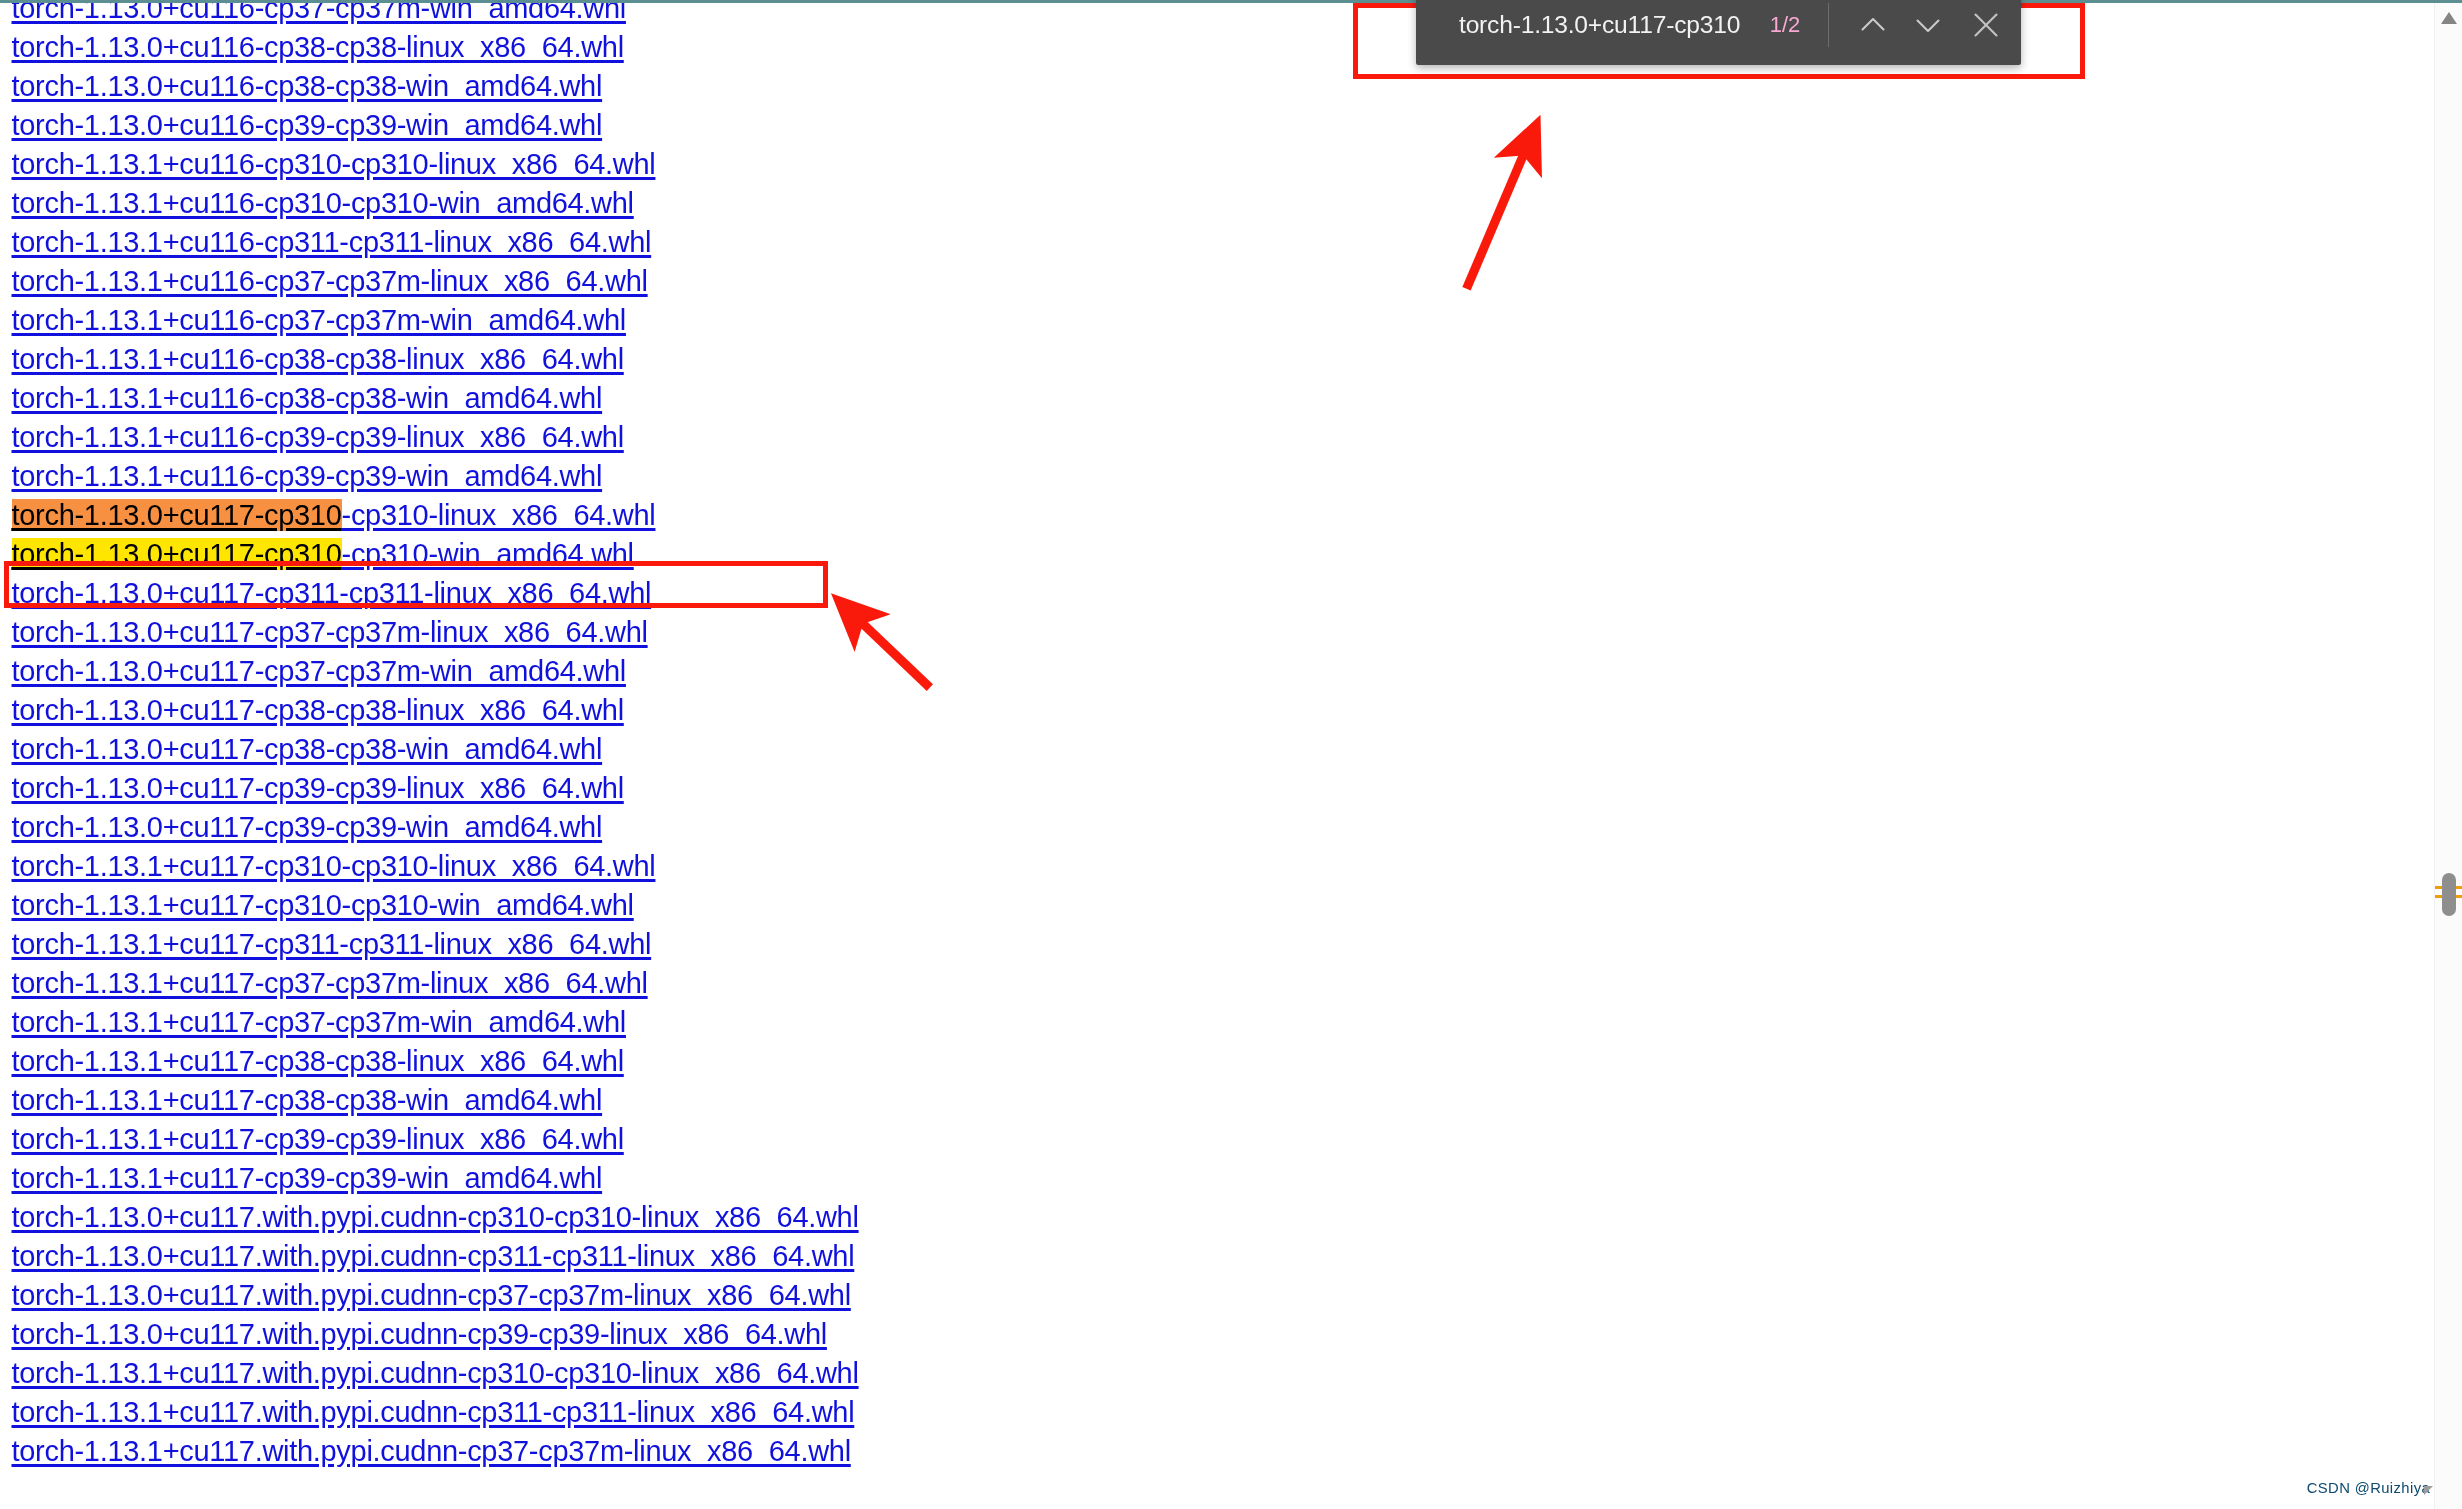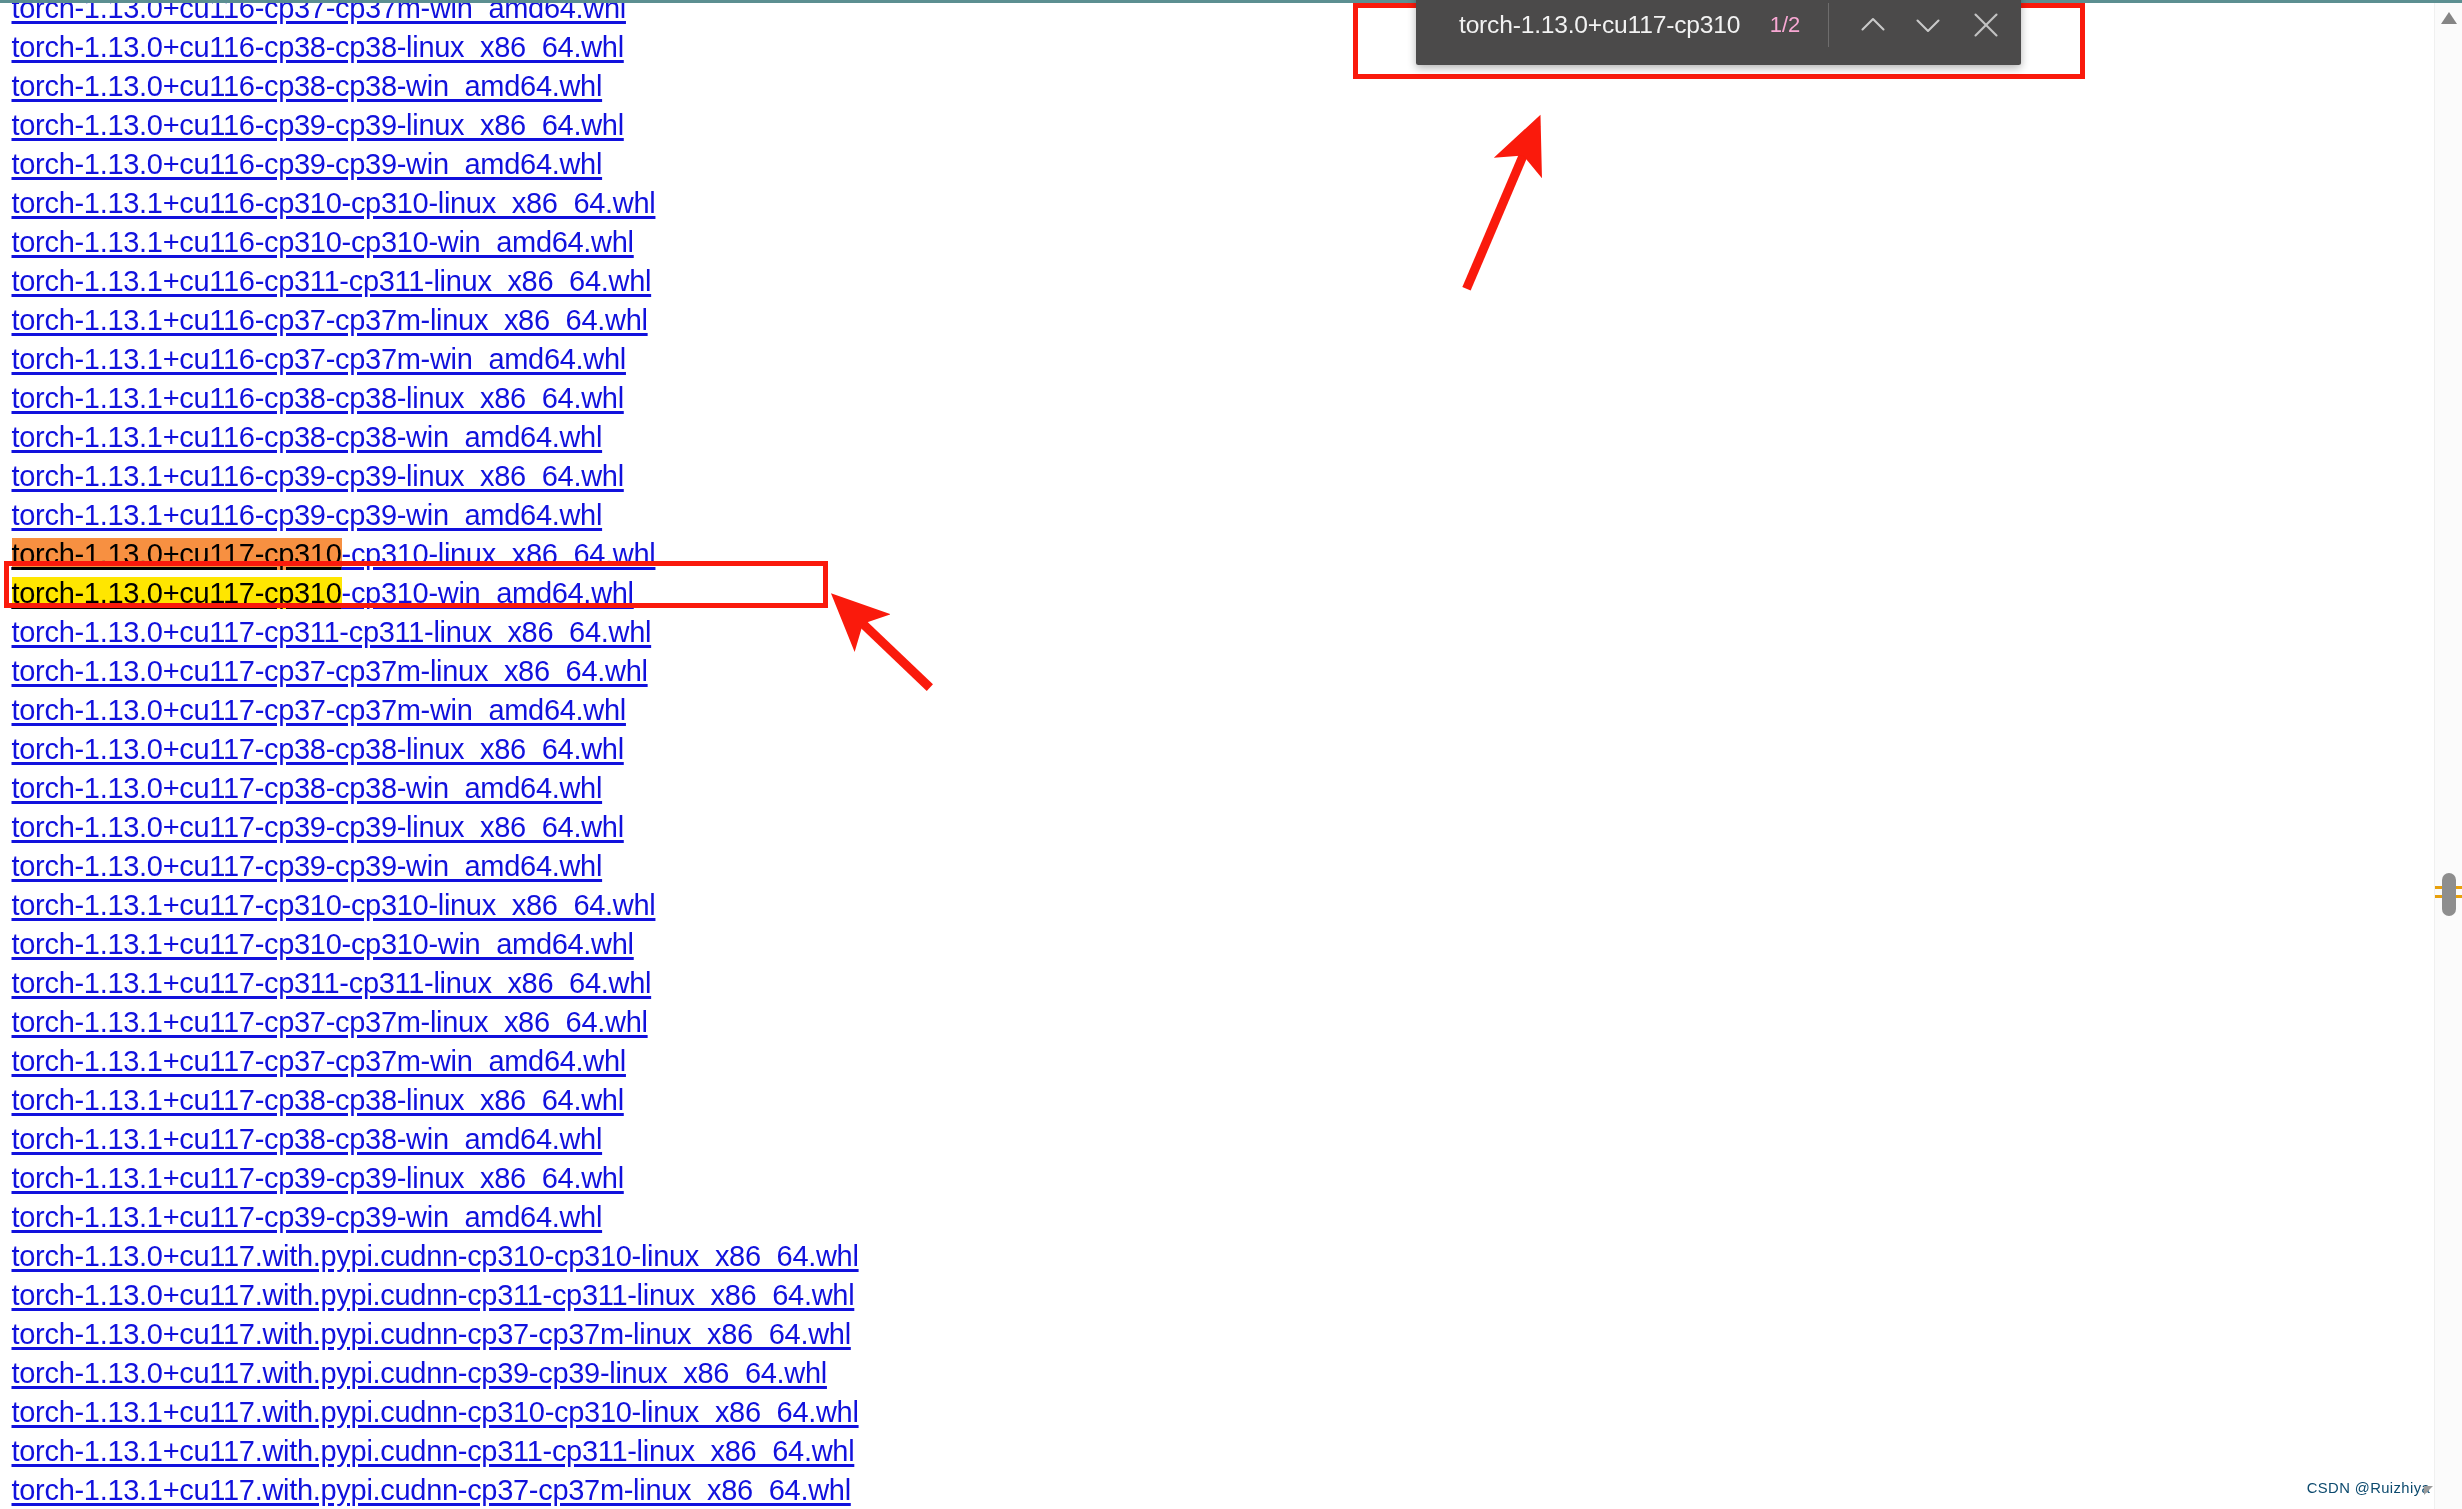--- a/index.html
+++ b/index.html
@@ -210,21 +210,20 @@
 </head>
 <body>
 
 <div id="top-rule"></div>
 
 <div id="page-content">
   <ul id="link-list">
       <li class="link-row"><span class="wheel-link"><span>torch-1.13.0+cu116-cp37-cp37m-win_amd64.whl</span></span></li>
       <li class="link-row"><span class="wheel-link"><span>torch-1.13.0+cu116-cp38-cp38-linux_x86_64.whl</span></span></li>
       <li class="link-row"><span class="wheel-link"><span>torch-1.13.0+cu116-cp38-cp38-win_amd64.whl</span></span></li>
-      <li class="link-row"><span class="wheel-link"><span>torch-1.13.0+cu116-cp39-cp39-linux_x86_64.whl</span></span></li>
       <li class="link-row"><span class="wheel-link"><span>torch-1.13.0+cu116-cp39-cp39-win_amd64.whl</span></span></li>
       <li class="link-row"><span class="wheel-link"><span>torch-1.13.1+cu116-cp310-cp310-linux_x86_64.whl</span></span></li>
       <li class="link-row"><span class="wheel-link"><span>torch-1.13.1+cu116-cp310-cp310-win_amd64.whl</span></span></li>
       <li class="link-row"><span class="wheel-link"><span>torch-1.13.1+cu116-cp311-cp311-linux_x86_64.whl</span></span></li>
       <li class="link-row"><span class="wheel-link"><span>torch-1.13.1+cu116-cp37-cp37m-linux_x86_64.whl</span></span></li>
       <li class="link-row"><span class="wheel-link"><span>torch-1.13.1+cu116-cp37-cp37m-win_amd64.whl</span></span></li>
       <li class="link-row"><span class="wheel-link"><span>torch-1.13.1+cu116-cp38-cp38-linux_x86_64.whl</span></span></li>
       <li class="link-row"><span class="wheel-link"><span>torch-1.13.1+cu116-cp38-cp38-win_amd64.whl</span></span></li>
       <li class="link-row"><span class="wheel-link"><span>torch-1.13.1+cu116-cp39-cp39-linux_x86_64.whl</span></span></li>
       <li class="link-row"><span class="wheel-link"><span>torch-1.13.1+cu116-cp39-cp39-win_amd64.whl</span></span></li>

